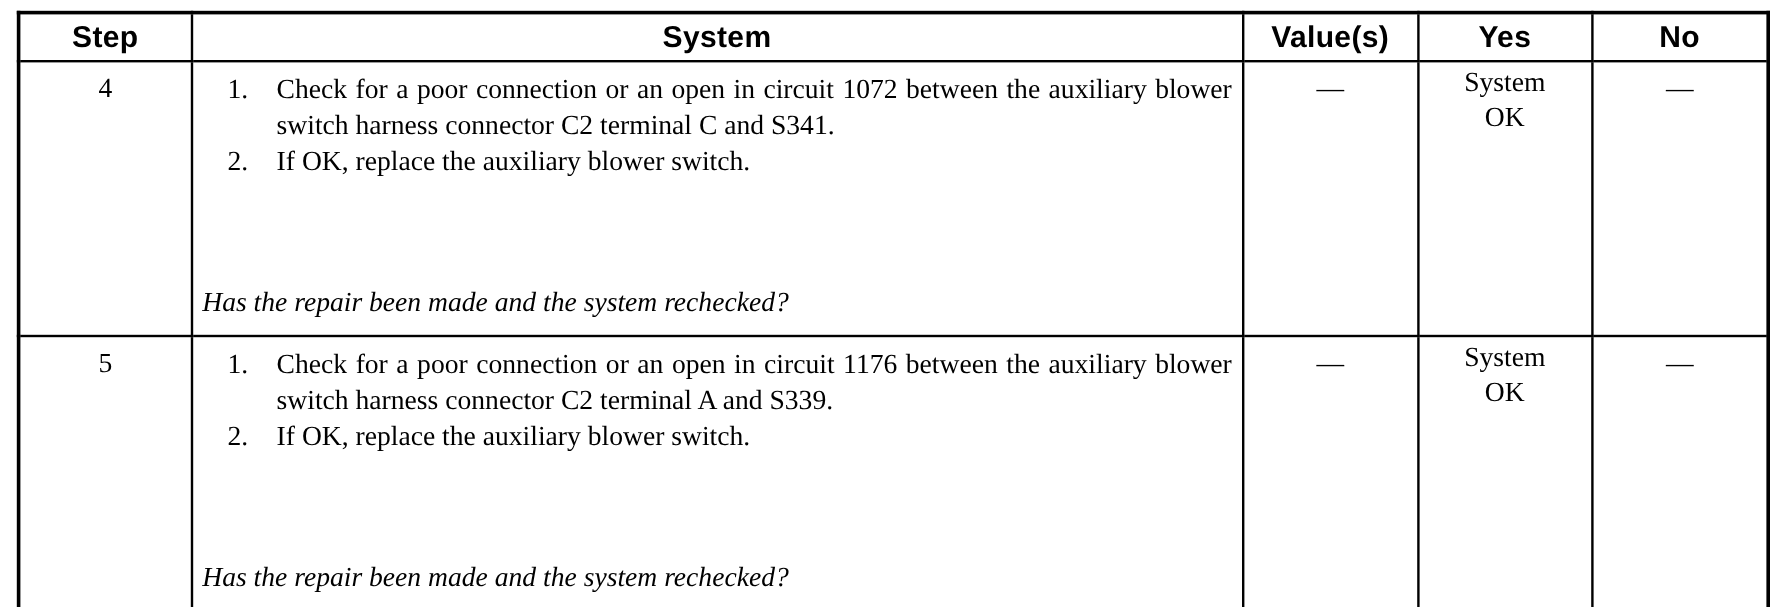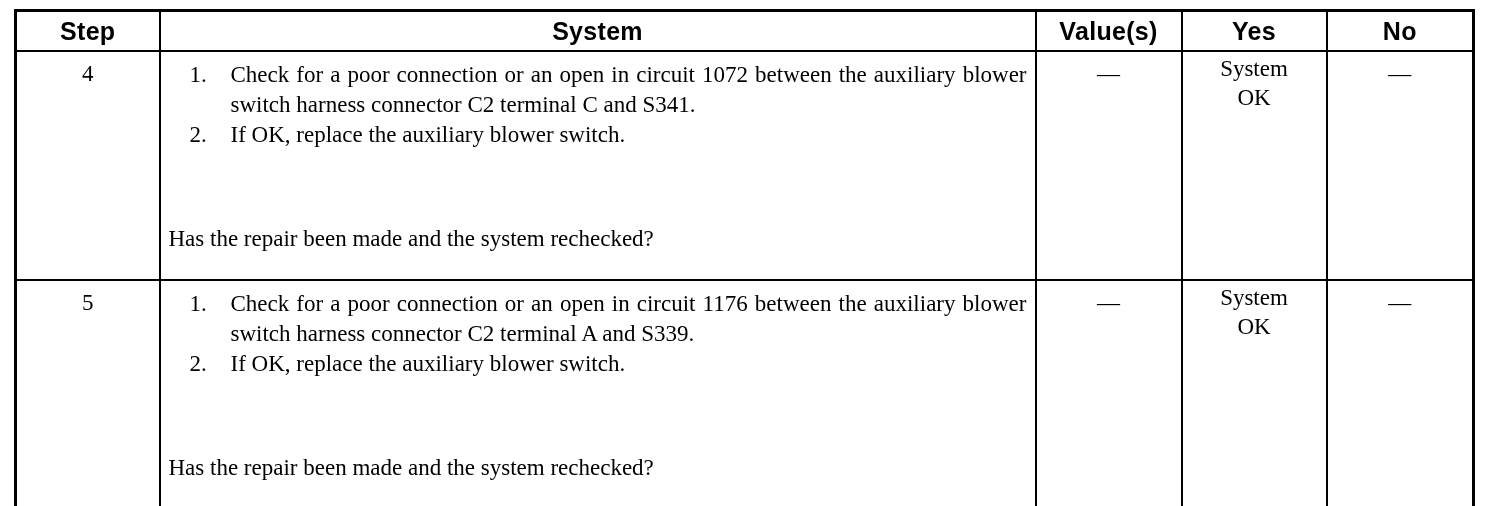--- a/index.html
+++ b/index.html
@@ -114,24 +114,25 @@
     position: absolute;
     left: 0;
     top: 0;
     width: 30px;
     text-align: left;
   }
 
   .question {
     position: absolute;
     left: 0;
-    bottom: 14px;
+    bottom: 1px;
     width: 100%;
     text-align: left;
     white-space: nowrap;
+    font-style: italic;
   }
 
   .dash {
     display: inline-block;
   }
 </style>
 </head>
 <body>
 
 <div class="page">

